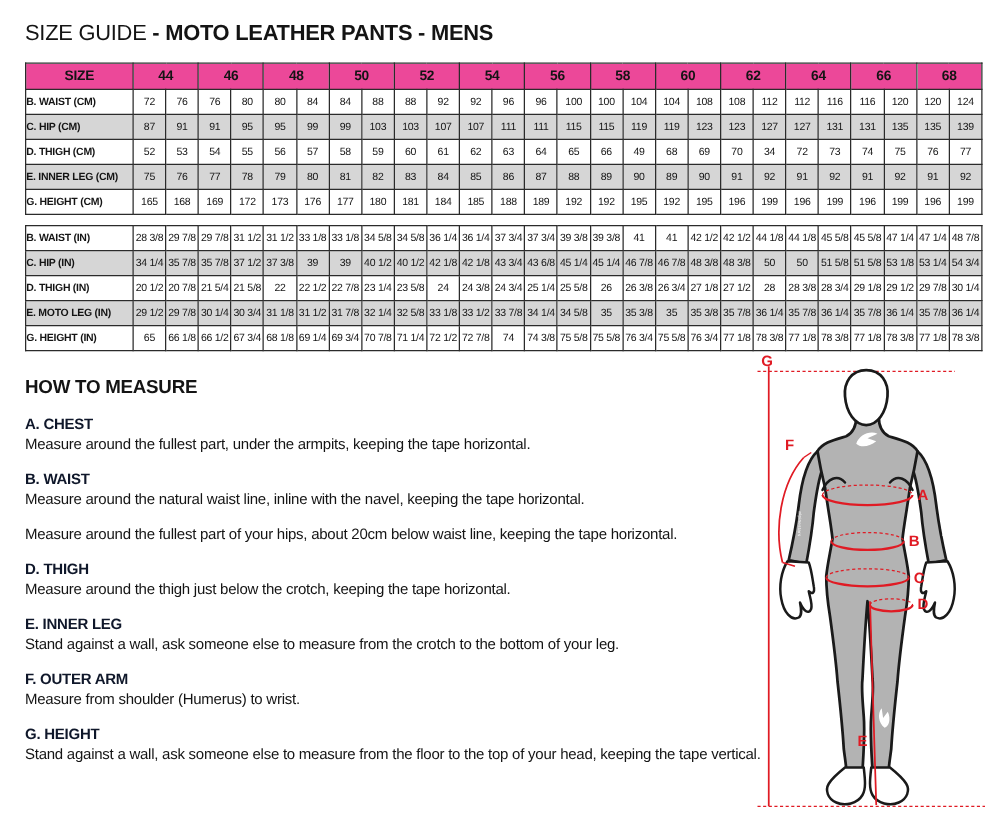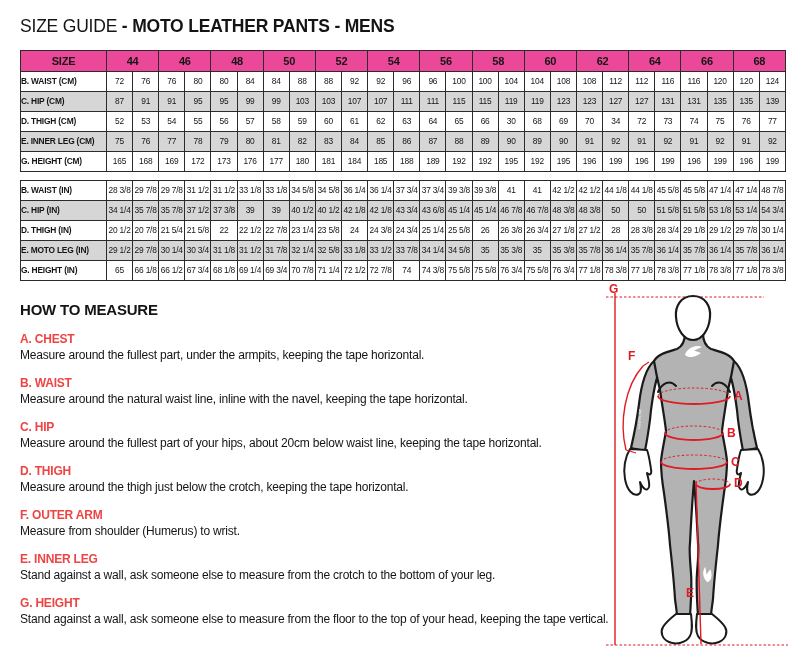--- a/index.html
+++ b/index.html
@@ -11,21 +11,21 @@
   table.size-table{width:766px;border-collapse:collapse;table-layout:fixed;}
   .size-table col.label-col{width:86px;}
   .size-table th,.size-table td{border:1px solid #2b2b2b;text-align:center;padding:0;
         font-size:8.4px;height:19px;line-height:1;white-space:nowrap;overflow:hidden;letter-spacing:-0.2px;}
   .size-table thead th{font-size:11px;font-weight:700;height:20px;background:#ec4899;}
   .size-table .rlabel{text-align:left;padding-left:0;font-weight:700;}
   .size-table tr.shaded{background:#d6d6d6;}
   .size-table tr.gap-row td{border:none;height:8px;background:#fff;}
   .htm-heading{font-size:15px;font-weight:700;margin:20px 0 14px 0;letter-spacing:-0.2px;}
   .m-item{width:600px;margin-bottom:13px;}
-  .m-label{color:#ef4444;font-weight:700;font-size:12px;margin-bottom:2px;letter-spacing:-0.2px;}
+  .m-label{color:#0f172a;font-weight:700;font-size:12px;margin-bottom:2px;letter-spacing:-0.2px;}
   .m-text{font-size:12px;line-height:15px;letter-spacing:-0.2px;}
   .diagram{position:absolute;left:598px;top:283px;width:200px;height:382px;}
   .diagram svg{display:block;}
   .dlabel{font-family:"Liberation Sans",sans-serif;font-weight:700;font-size:12px;fill:#e01b24;}
   .brandtxt{font-family:"Liberation Sans",sans-serif;font-size:3.5px;fill:#ffffff;letter-spacing:0.3px;}
 </style>
 </head>
 <body>
 
 <div class="page">
@@ -150,21 +150,21 @@
             <td>57</td>
             <td>58</td>
             <td>59</td>
             <td>60</td>
             <td>61</td>
             <td>62</td>
             <td>63</td>
             <td>64</td>
             <td>65</td>
             <td>66</td>
-            <td>30</td>
+            <td>49</td>
             <td>68</td>
             <td>69</td>
             <td>70</td>
             <td>34</td>
             <td>72</td>
             <td>73</td>
             <td>74</td>
             <td>75</td>
             <td>76</td>
             <td>77</td>
@@ -387,34 +387,33 @@
     <div>
         <div class="m-item">
           <div class="m-label">A. CHEST</div>
           <div class="m-text">Measure around the fullest part, under the armpits, keeping the tape horizontal.</div>
         </div>
         <div class="m-item">
           <div class="m-label">B. WAIST</div>
           <div class="m-text">Measure around the natural waist line, inline with the navel, keeping the tape horizontal.</div>
         </div>
         <div class="m-item">
-          <div class="m-label">C. HIP</div>
           <div class="m-text">Measure around the fullest part of your hips, about 20cm below waist line, keeping the tape horizontal.</div>
         </div>
         <div class="m-item">
           <div class="m-label">D. THIGH</div>
           <div class="m-text">Measure around the thigh just below the crotch, keeping the tape horizontal.</div>
         </div>
         <div class="m-item">
+          <div class="m-label">E. INNER LEG</div>
+          <div class="m-text">Stand against a wall, ask someone else to measure from the crotch to the bottom of your leg.</div>
+        </div>
+        <div class="m-item">
           <div class="m-label">F. OUTER ARM</div>
           <div class="m-text">Measure from shoulder (Humerus) to wrist.</div>
-        </div>
-        <div class="m-item">
-          <div class="m-label">E. INNER LEG</div>
-          <div class="m-text">Stand against a wall, ask someone else to measure from the crotch to the bottom of your leg.</div>
         </div>
         <div class="m-item">
           <div class="m-label">G. HEIGHT</div>
           <div class="m-text">Stand against a wall, ask someone else to measure from the floor to the top of your head, keeping the tape vertical.</div>
         </div>
       </div>
   </div>
 
   <div class="diagram">
     <svg width="200" height="382" viewBox="0 0 200 382" xmlns="http://www.w3.org/2000/svg">

